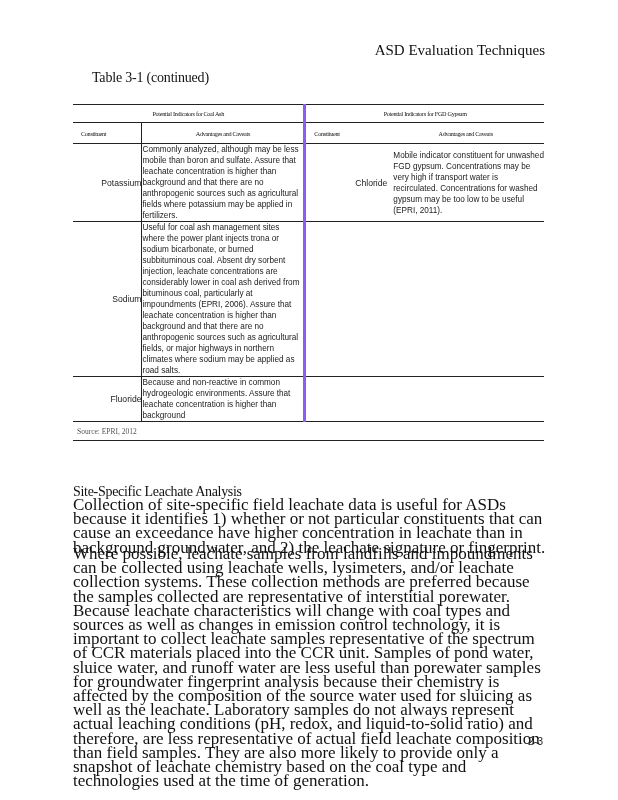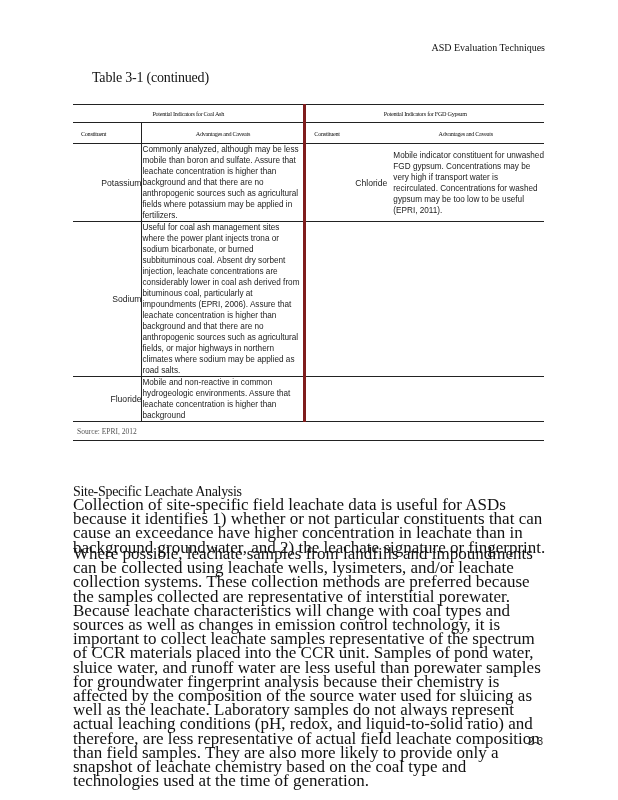--- a/index.html
+++ b/index.html
@@ -1,24 +1,24 @@
 <!DOCTYPE html>
 <html><head>
   <meta charset="utf-8">
   <style>
     html, body { margin: 0; padding: 0; background: #ffffff; }
     body { width: 618px; height: 800px; position: relative; overflow: hidden; font-family: "Liberation Serif", serif; color: #111; }
-    .running-head { position: absolute; right: 73px; top: 42px; font-size: 10px; margin-left: 16px; }
+    .running-head { position: absolute; right: 73px; top: 42px; font-size: 15px; margin-left: 16px; }
     .table-caption { position: absolute; left: 92px; top: 72px; font-size: 14px; line-height: 12px; letter-spacing: -0.2px; }
     table.indicators { position: absolute; left: 73px; top: 104px; width: 471px; border-collapse: collapse; font-family: "Liberation Sans", sans-serif; }
     table.indicators td, table.indicators th { padding: 0; vertical-align: middle; }
     .hdr th { font-family: "Liberation Serif", serif; font-weight: normal; font-size: 6.2px; letter-spacing: -0.3px; height: 17px; border-top: 1px solid #222; border-bottom: 1px solid #222; }
     .sub th { font-family: "Liberation Serif", serif; font-weight: normal; font-size: 6.2px; letter-spacing: -0.3px; height: 20px; border-bottom: 1px solid #222; }
     .sub th.left { text-align: left; padding-left: 8px; }
-    .divider-thick { border-right: 3px solid #7f1d1d; margin-left: 11px; }
+    .divider-thick { border-right: 3px solid #8b5cf6; margin-left: 11px; }
     .col-divider { border-right: 1px solid #222; }
     td.constituent { font-size: 8.6px; padding-left: 6px; width: 66px; color: #222; text-align: right; }
     td.constituent.right { width: 70px; padding-left: 8px; }
     td.caveat { font-size: 8.2px; line-height: 11px; padding: 4px 4px 4px 5px; width: 155px; color: #222; }
     td.caveat.right { width: 145px; padding-left: 6px; }
     tr.row td { border-bottom: 1px solid #222; }
     tr.source td { font-family: "Liberation Serif", serif; font-size: 7.5px; color: #555; height: 18px; padding-left: 4px; border-bottom: 1px solid #222; margin-top: 37px; }
     .section-heading { position: absolute; left: 73px; top: 484px; font-size: 14px; letter-spacing: -0.3px; }
     .para { position: absolute; left: 73px; width: 480px; font-size: 17px; line-height: 14.2px; }
     .p1 { top: 498px; }
@@ -53,21 +53,21 @@
     <td class="caveat right">Mobile indicator constituent for unwashed FGD gypsum. Concentrations may be very high if transport water is recirculated. Concentrations for washed gypsum may be too low to be useful (EPRI, 2011).</td>
   </tr>
   <tr class="row">
     <td class="constituent col-divider">Sodium</td>
     <td class="caveat divider-thick">Useful for coal ash management sites where the power plant injects trona or sodium bicarbonate, or burned subbituminous coal. Absent dry sorbent injection, leachate concentrations are considerably lower in coal ash derived from bituminous coal, particularly at impoundments (EPRI, 2006). Assure that leachate concentration is higher than background and that there are no anthropogenic sources such as agricultural fields, or major highways in northern climates where sodium may be applied as road salts.</td>
     <td class="constituent right"></td>
     <td class="caveat right"></td>
   </tr>
   <tr class="row">
     <td class="constituent col-divider">Fluoride</td>
-    <td class="caveat divider-thick">Mobile and non-reactive in common hydrogeologic environments. Assure that leachate concentration is higher than background</td>
+    <td class="caveat divider-thick">Because and non-reactive in common hydrogeologic environments. Assure that leachate concentration is higher than background</td>
     <td class="constituent right"></td>
     <td class="caveat right"></td>
   </tr>
   <tr class="source">
     <td colspan="4">Source: EPRI, 2012</td>
   </tr>
 </tbody>
   </table>
 
 <div class="section-heading">Site-Specific Leachate Analysis</div>

